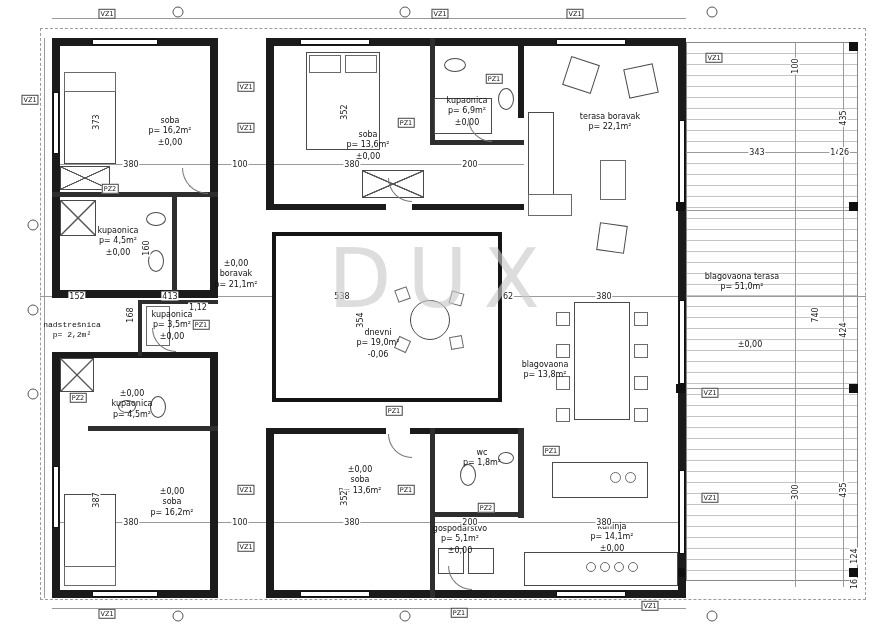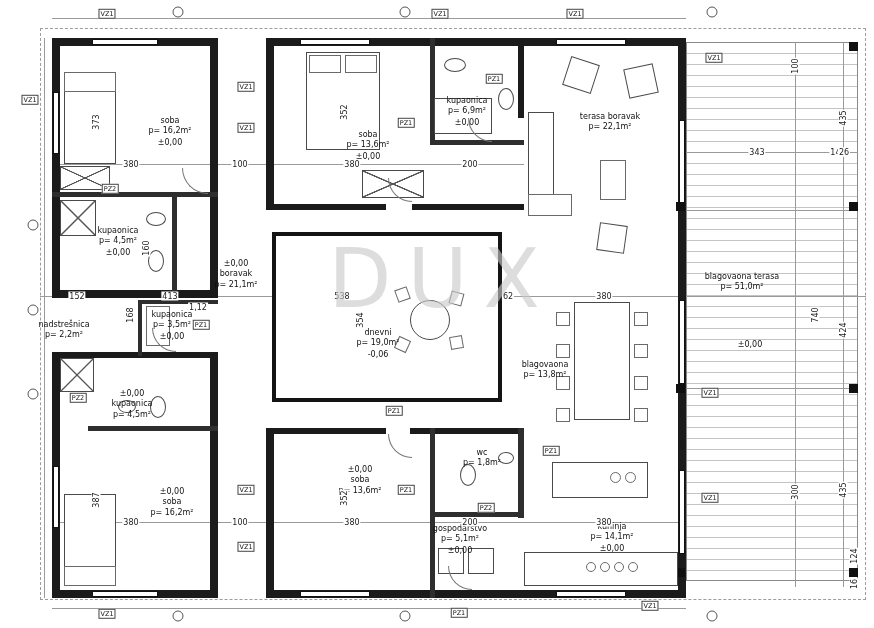--- a/index.html
+++ b/index.html
@@ -213,21 +213,21 @@
   <div class="room" style="left:170px;top:132px;">
     <div class="nm">soba</div>
     <div class="ar">p= 16,2m²</div>
     <div class="lv">±0,00</div>
   </div>
   <div class="room" style="left:118px;top:242px;">
     <div class="nm">kupaonica</div>
     <div class="ar">p= 4,5m²</div>
     <div class="lv">±0,00</div>
   </div>
-  <div class="room" style="left:64px;top:330px;">
+  <div class="room" style="left:72px;top:330px;font-family:Liberation Mono, monospace;">
     <div class="nm">nadstrešnica</div>
     <div class="ar">p= 2,2m²</div>
   </div>
   <div class="room" style="left:172px;top:326px;">
     <div class="nm">kupaonica</div>
     <div class="ar">p= 3,5m²</div>
     <div class="lv">±0,00</div>
   </div>
   <div class="room" style="left:236px;top:274px;">
     <div class="lv">±0,00</div>

